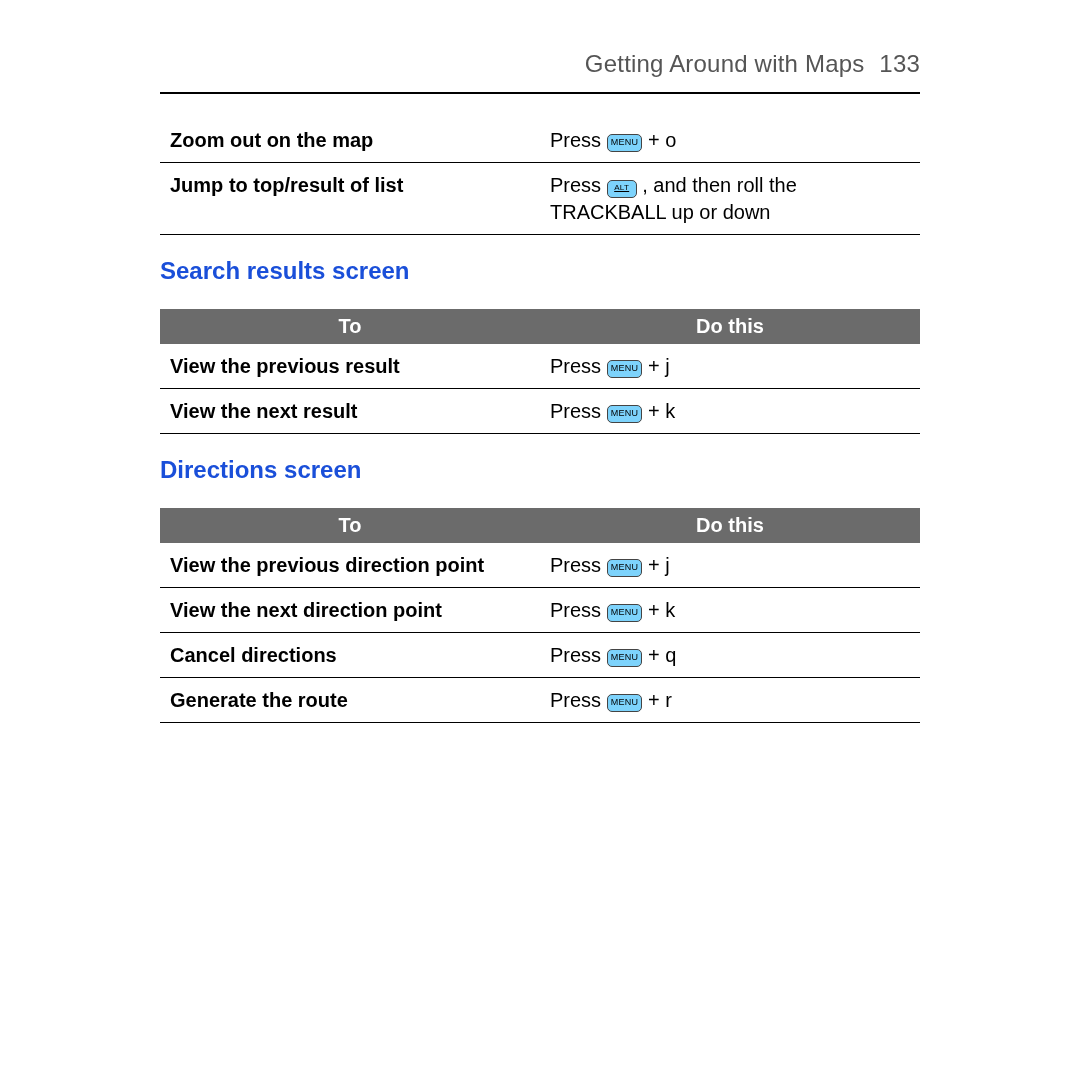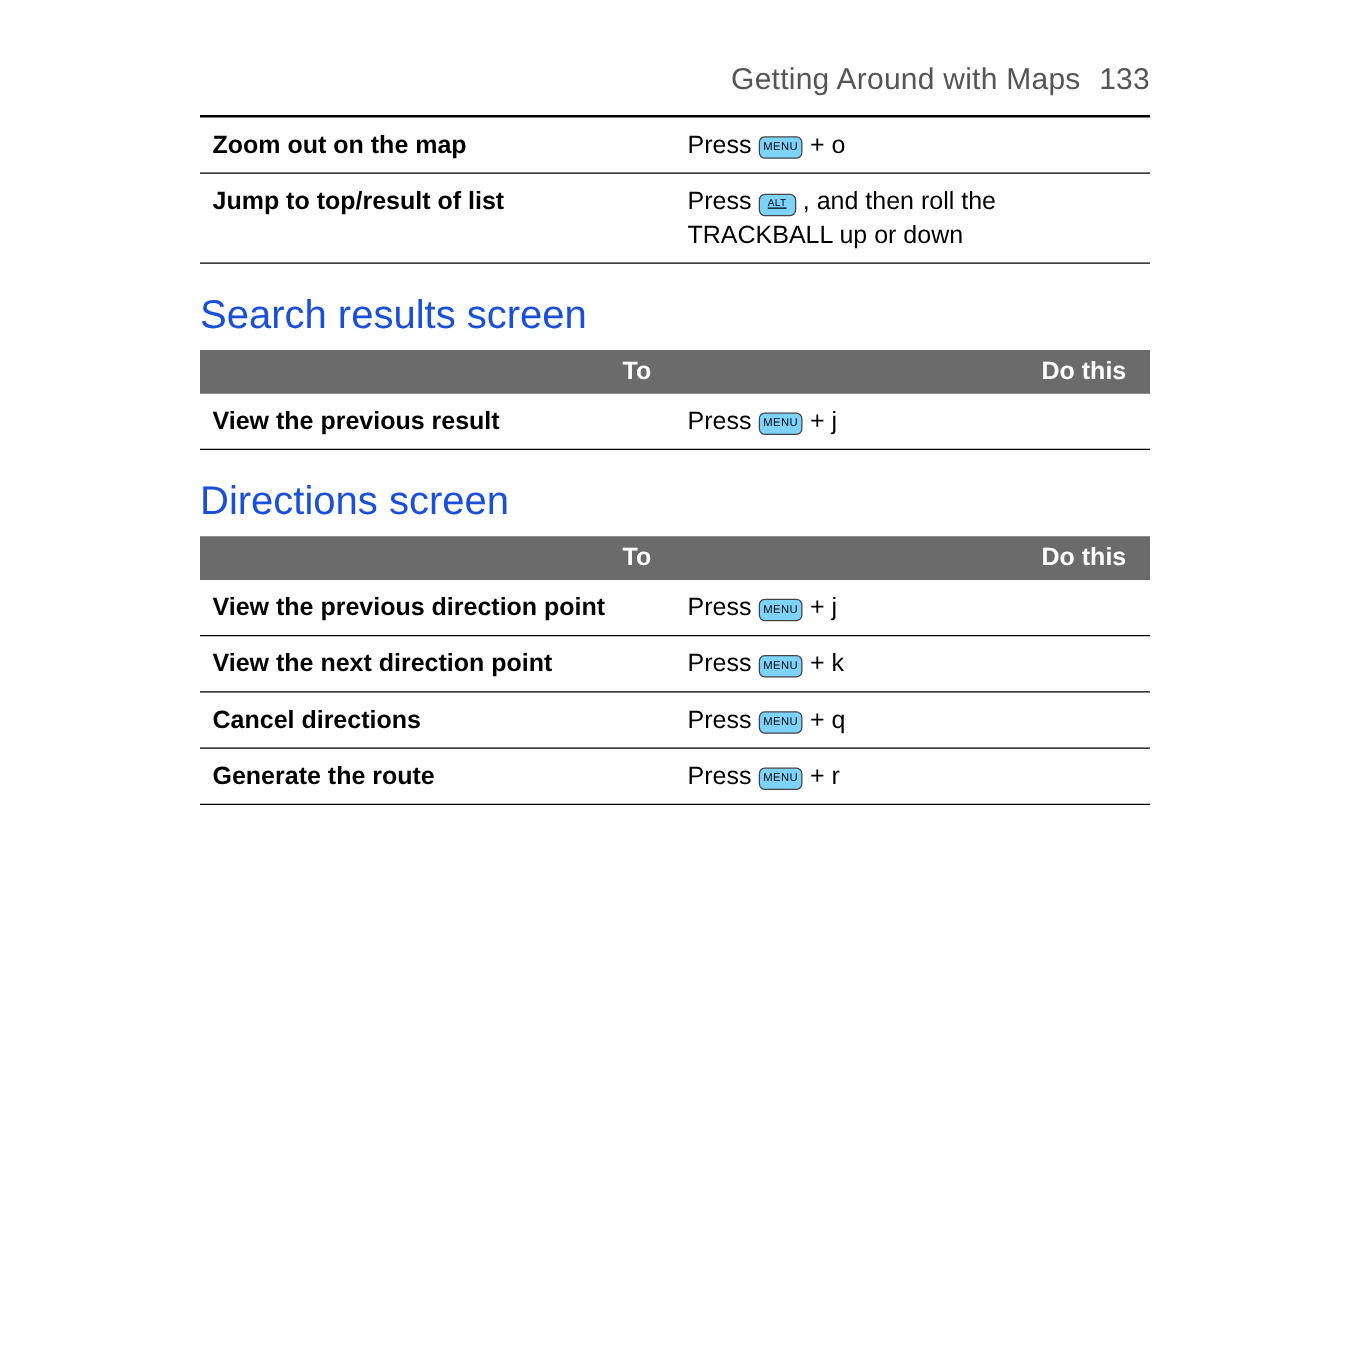--- a/index.html
+++ b/index.html
@@ -20,46 +20,47 @@
     }
     .page-header .page-num { margin-left: 8px; }
     hr.top-rule {
       border: none;
       border-top: 2px solid #000;
       margin-bottom: 0;
     }
     table.shortcuts {
       width: 100%;
       border-collapse: collapse;
+      margin-top: 24px;
     }
     table.shortcuts td {
       padding: 9px 10px 8px 10px;
       vertical-align: top;
       border-bottom: 1.5px solid #000;
       font-size: 20px;
       line-height: 1.35;
     }
     table.shortcuts td.action {
       font-weight: 700;
       width: 50%;
     }
     table.shortcuts td.doit {
       width: 50%;
       font-weight: 400;
     }
     .section-heading {
-      font-size: 32px;
-      font-weight: 400;
+      font-size: 24px;
+      font-weight: 700;
       color: #1a4fd9;
       margin: 22px 0 10px 0;
     }
     table.with-head thead th {
       background: #6b6b6b;
       color: #fff;
-      text-align: right;
+      text-align: center;
       font-weight: 700;
       font-size: 20px;
       padding: 6px 19px;
     }
     .keycap {
       display: inline-block;
       border: 1.3px solid #444;
       border-radius: 5px;
       padding: 0 3px;
       font-size: 9px;
@@ -109,20 +110,24 @@
         <tr>
           <th>To</th>
           <th>Do this</th>
         </tr>
       </thead>
       <tbody>
         <tr>
           <td class="action">View the previous result</td>
           <td class="doit">Press <span class="keycap">MENU</span> + j</td>
         </tr>
+        <tr>
+          <td class="action">View the next result</td>
+          <td class="doit">Press <span class="keycap">MENU</span> + k</td>
+        </tr>
       </tbody>
     </table>
     <div class="section-heading">Directions screen</div>
     <table class="shortcuts with-head">
       <thead>
         <tr>
           <th>To</th>
           <th>Do this</th>
         </tr>
       </thead>

